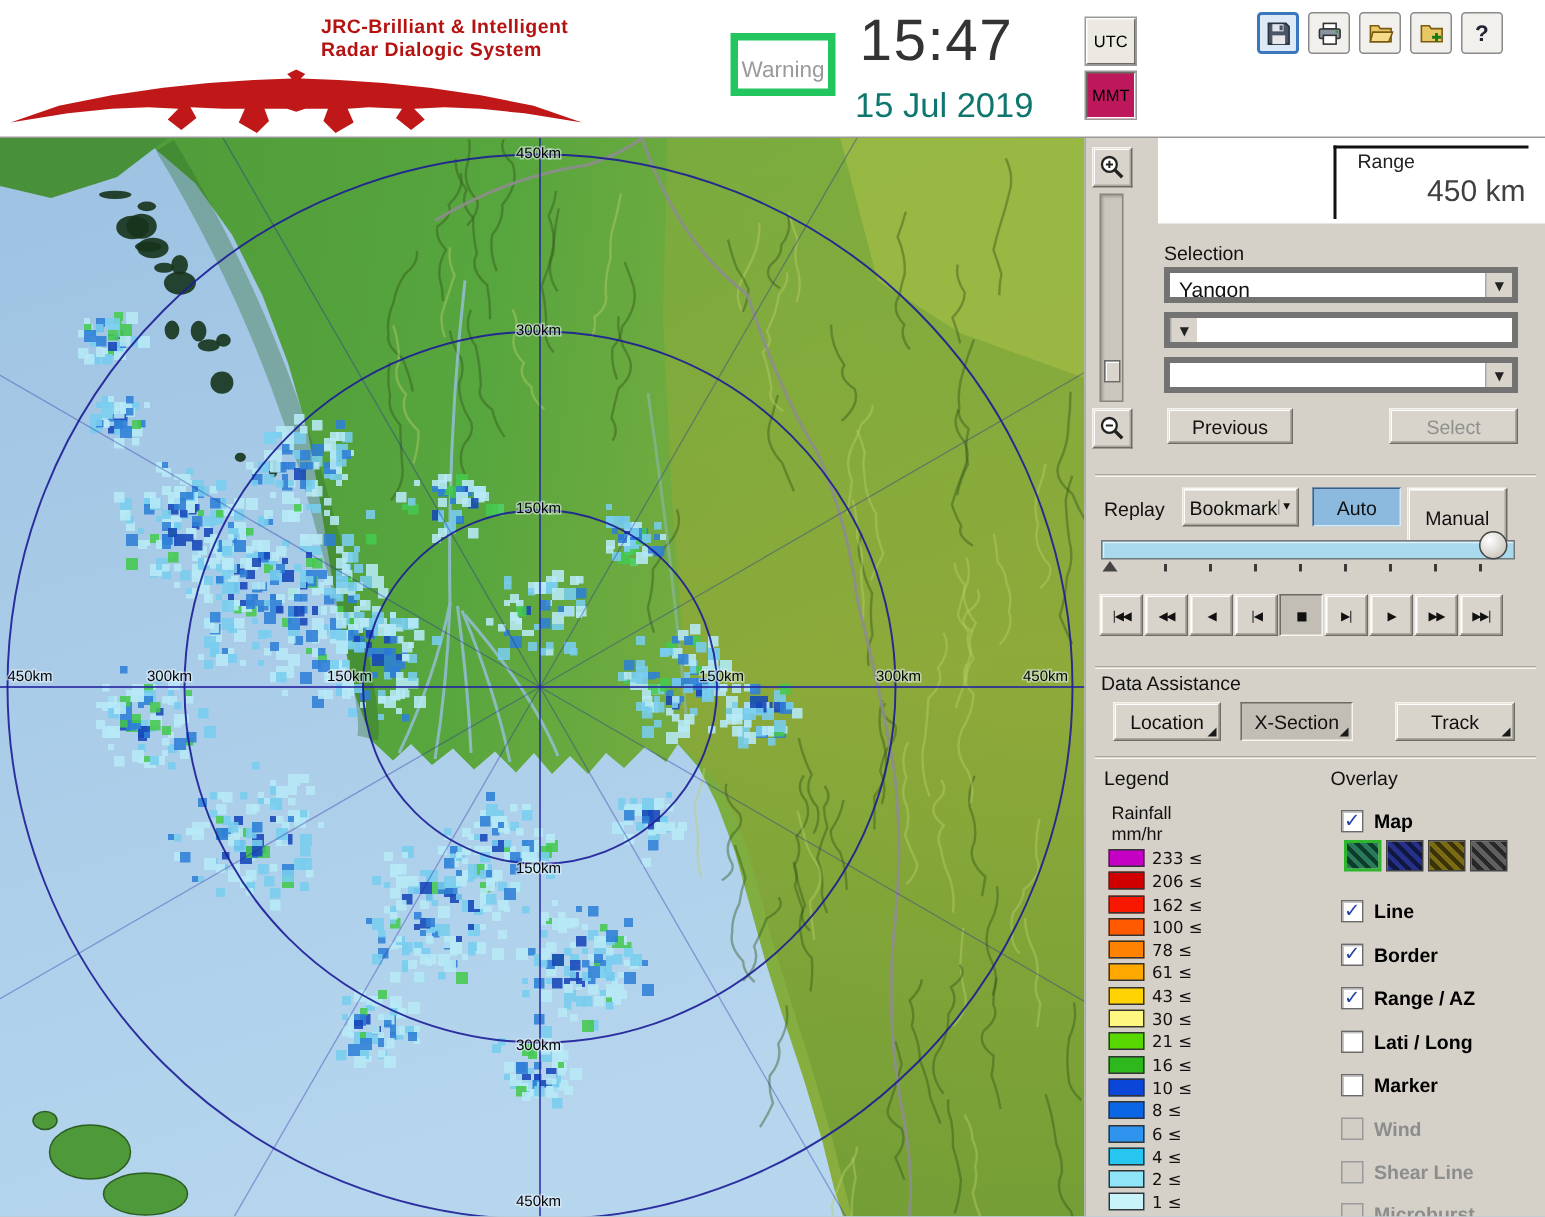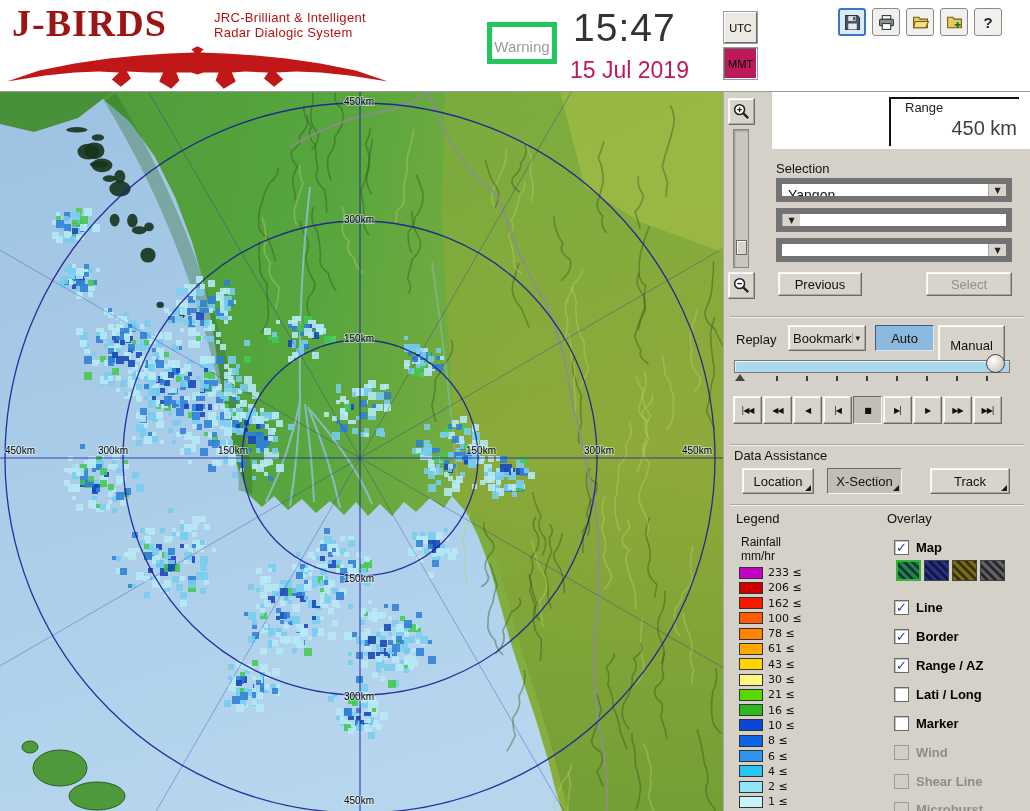--- a/index.html
+++ b/index.html
@@ -2,25 +2,25 @@
 <html><head>
 <meta charset="utf-8">
 <style>
   *{margin:0;padding:0;box-sizing:border-box}
   html,body{width:1030px;height:811px;overflow:hidden}
   body{position:relative;font-family:"Liberation Sans",sans-serif;background:#d5d1c8;color:#111}
 
   
   #header{position:absolute;left:0;top:0;width:1030px;height:92px;background:#fff;border-bottom:1px solid #9a9a9a}
   #logo-title{position:absolute;left:12px;top:1px;font-family:"Liberation Serif",serif;font-weight:bold;font-size:38px;color:#9c1414;letter-spacing:1px}
-  #logo-sub{position:absolute;left:214px;top:10px;color:#b51212;font-weight:normal;font-size:13px;line-height:15px;letter-spacing:.3px}
+  #logo-sub{position:absolute;left:214px;top:10px;color:#b51212;font-weight:bold;font-size:13px;line-height:15px;letter-spacing:.3px}
   #eagle{position:absolute;left:6px;top:43px;width:388px;height:47px}
   #warning{position:absolute;left:487px;top:22px;width:70px;height:42px;background:#fff;border:5px solid #22c55e;color:#9a9a9a;font-size:15px;text-align:center;line-height:40px}
   #time{position:absolute;left:573px;top:6px;font-size:39px;color:#333;letter-spacing:1px}
-  #date{position:absolute;left:570px;top:57px;font-size:23px;color:#be185d}
+  #date{position:absolute;left:570px;top:57px;font-size:23px;color:#0f766e}
   #tzcol{position:absolute;left:724px;top:12px;display:flex;flex-direction:column;gap:5px}
   .tzbtn{width:33px;height:31px;font-size:11px;font-family:"Liberation Sans",sans-serif;background:#ece9e2;border:1px solid;border-color:#fff #6e6a64 #6e6a64 #fff;box-shadow:0 0 0 1px #9a9a9a;cursor:default}
   .tzbtn.pressed{background:#be185d;border-color:#6e6a64 #fff #fff #6e6a64}
   #toolbar{position:absolute;left:838px;top:8px;display:flex;gap:6px}
   .tbar{width:28px;height:28px;background:#f2f0ec;border:1px solid #8a8a8a;border-radius:3px;display:flex;align-items:center;justify-content:center;padding:0;cursor:default}
   .tbar.sel{border:2px solid #3b77bc;background:#dce9f6}
   .tbar span{font-size:15px;font-weight:bold;color:#223}
   #station{position:absolute;left:775px;top:57px;font-size:21px;color:#0a0a0a}
 
   
@@ -39,21 +39,21 @@
   .b3.pressed{background:#c2beb5;border-color:#6e6a64 #f6f4ee #f6f4ee #6e6a64;box-shadow:none}
   .b3.selblue{background:#8cbade;border-color:#3c5f86 #d8e8f4 #d8e8f4 #3c5f86;box-shadow:none}
   .b3.disabled{color:#8f8f8f}
 
   .zbtn{position:absolute;left:4px;width:27px;height:27px;padding:0;display:flex;align-items:center;justify-content:center}
   #zoomin{top:6px}#zoomout{top:180px}
   #zoomtrack{position:absolute;left:9px;top:37px;width:16px;height:139px;background:#cbc7be;border:1px solid #8a867e;box-shadow:inset 1px 1px 2px #969289}
   #zoomthumb{position:absolute;left:1.5px;top:110px;width:11px;height:15px;background:#d9d5cc;border:1px solid #6a6a6a;box-shadow:inset 1px 1px 0 #fff}
 
   #sel-label{position:absolute;left:52px;top:69px;font-size:13px}
-  .combo{position:absolute;left:52px;width:236px;height:24px;background:#fff;border:6px solid #737373;display:flex;align-items:stretch}
+  .combo{position:absolute;left:52px;width:236px;height:24px;background:#fff;border:4px solid #737373;display:flex;align-items:stretch}
   #combo-site{top:86px}#combo-product{top:116px}#combo-extra{top:146px}
   .combo .val{flex:1;padding-left:6px;font-size:14px;line-height:22px;white-space:nowrap;overflow:hidden}
   .combo .drop{width:18px;background:#d8d4cb;border-left:1px solid #aaa;display:flex;align-items:center;justify-content:center;font-size:8px;font-family:"DejaVu Sans",sans-serif;color:#222}
   #prevbtn{position:absolute;left:54px;top:180px;width:84px;height:24px}
   #selbtn{position:absolute;left:202px;top:180px;width:86px;height:24px}
 
   .groove{position:absolute;left:6px;width:294px;height:2px;border-top:1px solid #aaa69c;border-bottom:1px solid #f6f4ef}
   #replay-label{position:absolute;left:12px;top:240px;font-size:13px}
   #bookmark{position:absolute;left:64px;top:233px;width:78px;height:26px;display:flex;align-items:center;justify-content:flex-start;padding:0 4px}
   .bm-arrow{border-left:1px solid #999;padding-left:3px;font-size:9px;font-family:"DejaVu Sans",sans-serif}
@@ -74,39 +74,38 @@
   #locbtn{left:18px;width:72px}
   #xsecbtn{left:103px;width:75px}
   #trackbtn{left:206px;width:80px}
   .corner{position:absolute;right:2px;bottom:2px;width:0;height:0;border-left:6px solid transparent;border-bottom:6px solid #1a1a1a}
 
   #legend-label{position:absolute;left:12px;top:419px;font-size:13px}
   #overlay-label{position:absolute;left:163px;top:419px;font-size:13px}
   #legend-unit1{position:absolute;left:17px;top:443px;font-size:12px}
   #legend-unit2{position:absolute;left:17px;top:457px;font-size:12px}
   #legend-rows{position:absolute;left:15px;top:474px}
-  .lrow{display:flex;align-items:center;height:13px;margin-bottom:2.3px}
+  .lrow{display:flex;height:13px;margin-bottom:2.3px}
   .lsw{width:24px;height:12px;border:1px solid #333;display:inline-block}
   .ltx{font-size:11px;margin-left:5px;white-space:nowrap;font-family:"DejaVu Sans",sans-serif}
 
   #overlay-rows{position:absolute;left:0;top:0;width:307px;height:719px;pointer-events:none}
   .orow{position:absolute;left:170px;display:flex;gap:7px;align-items:center;height:18px;pointer-events:auto}
   .olb{font-weight:bold;font-size:13px;color:#000;white-space:nowrap}
   .orow.off .olb{color:#8d8d8d}
   .cb{width:15px;height:15px;background:#fff;border:1px solid #6a6a6a;box-shadow:inset 1px 1px 0 #c4c4c4;display:inline-flex;align-items:center;justify-content:center;font-weight:bold;color:#2440a8;font-size:13px;line-height:1;font-family:"DejaVu Sans",sans-serif}
   .cb.dis{background:#d2cec5;border-color:#9a9a9a;box-shadow:none}
   .mswrow{position:absolute;left:172px;display:flex;gap:3px;pointer-events:auto}
   .msw{width:25px;height:21px;border:1px solid #444}
   .msw.msel{border:2px solid #2fb62f}
 </style>
 </head>
 <body>
 
 <div id="header">
-  <div id="logo-title">J-BIRDS</div>
   <div id="logo-sub">
     <div>JRC-Brilliant &amp; Intelligent</div>
     <div>Radar  Dialogic  System</div>
   </div>
   <svg id="eagle" viewBox="0 0 385 46" aria-hidden="true">
     <path fill="#c01818" d="M190,3 L196,6 L193,9 L218,10 L248,12 L278,15 L312,20 L347,27 L379,38 L341,32 L312,29 L288,28 L268,29 L275,36 L266,43 L256,35 L260,29 L238,28 L224,29 L228,38 L216,45 L208,37 L211,29 L196,29 L190,31 L184,29 L169,29 L172,37 L164,45 L152,38 L156,29 L142,29 L120,28 L124,35 L114,43 L105,36 L112,29 L92,28 L68,29 L39,32 L1,38 L33,27 L68,20 L102,15 L132,12 L162,10 L187,9 L184,6 Z"></path>
   </svg>
   <div id="warning">Warning</div>
   <div id="time">15:47</div>
   <div id="date">15 Jul 2019</div>

